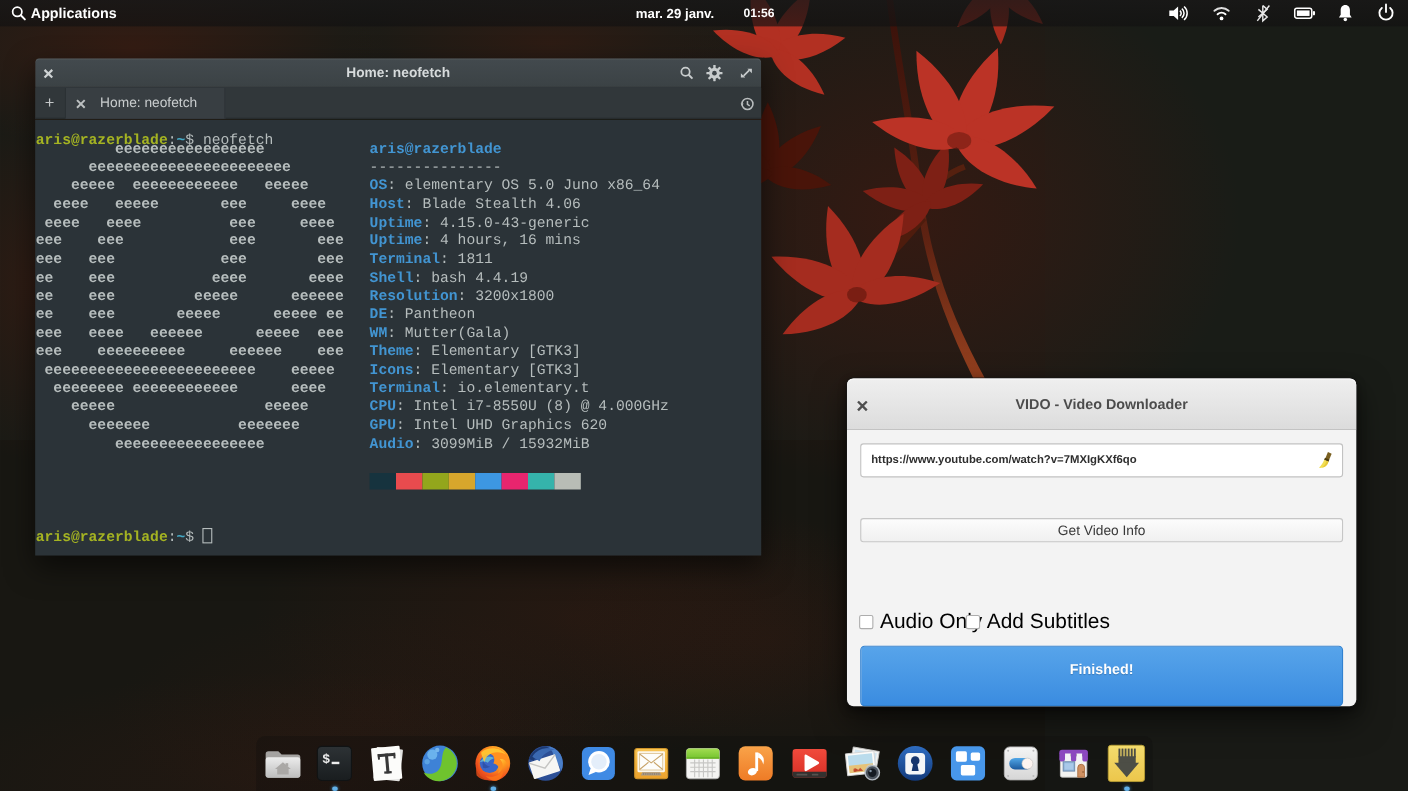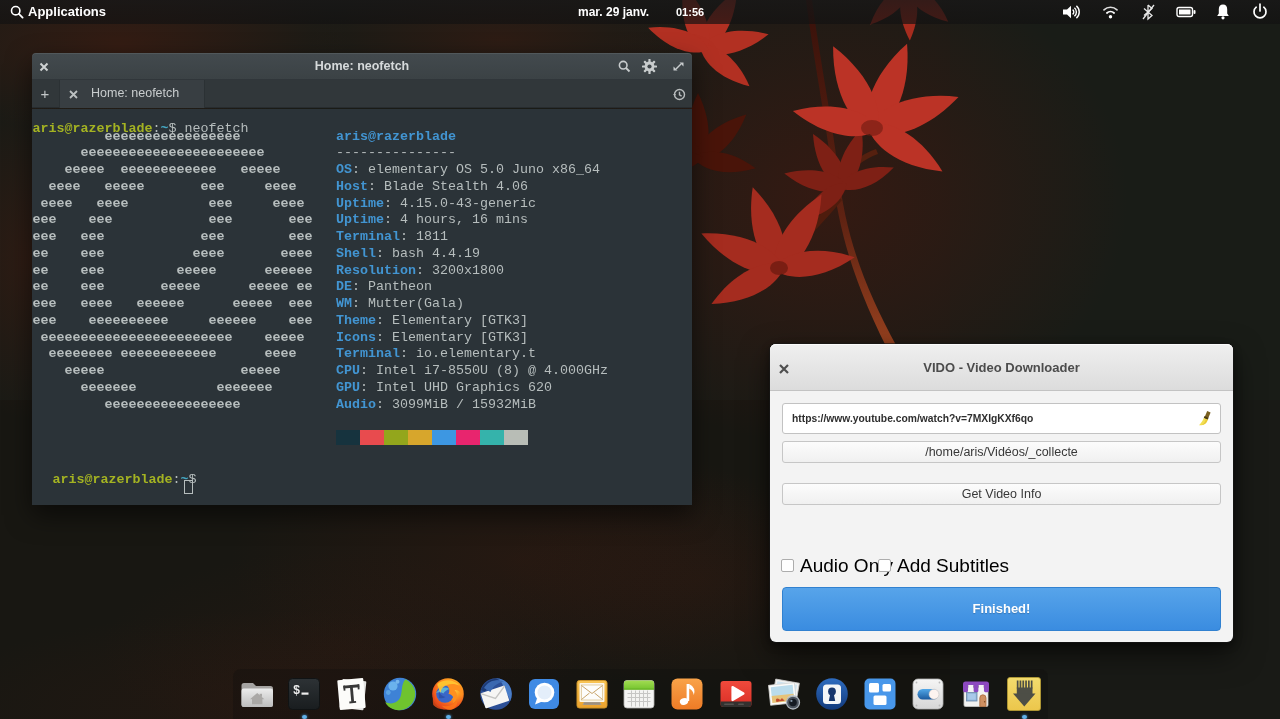--- a/index.html
+++ b/index.html
@@ -34,48 +34,48 @@
   #tabs .tab .tx { position:absolute; left:31px; top:0; height:28px; line-height:27px;
                    color:#c9cdce; font-size:12.5px; }
   #tbody { position:absolute; left:0; top:56px; width:660px; height:396px; background:#2b3338; }
   pre { font-family:"Liberation Mono", monospace; font-size:13.333px; line-height:16.75px; }
   #logo { position:absolute; left:0.5px; top:19.65px; color:#b6bdbd; font-weight:bold; }
   #info { position:absolute; left:304px; top:19.65px; color:#b6bdbd; }
   #info b { color:#4295d2; font-weight:bold; }
   .grn { color:#a4b322; font-weight:bold; }
   .cyn { color:#44a8c4; font-weight:bold; }
   #prompt1 { position:absolute; left:0.5px; top:12px; color:#b6bdbd; }
-  #prompt2 { position:absolute; left:0.5px; top:363px; color:#b6bdbd;padding-left:20px; }
+  #prompt2 { position:absolute; left:0.5px; top:373px; color:#b6bdbd; }
   #cursor { position:absolute; left:152px; top:370.5px; width:9px; height:14px; border:1.5px solid #b6bdbd; }
   #palette { position:absolute; left:304px; top:320.5px; }
   #palette i { display:block; float:left; width:24px; height:15.5px; }
 
   
   #dlg { position:absolute; left:770px; top:344px; width:463px; height:298px; z-index:20;
          border-radius:6px; background:#f3f3f3;
          box-shadow:0 0 0 1px rgba(25,25,25,0.6), 0 3px 8px rgba(0,0,0,0.45), 0 12px 30px rgba(0,0,0,0.55); }
   #dlg .hdr { position:absolute; left:0; top:0; width:463px; height:47px;
               background:linear-gradient(#efefef, #dcdcdc); border-bottom:1px solid #c3c3c3;
               border-radius:6px 6px 0 0; box-shadow:inset 0 1px 0 #fafafa; }
   #dlg .hdr .t { position:absolute; left:0; right:0; top:0; height:47px; line-height:47px;
                  text-align:center; font-weight:bold; font-size:13px; color:#4c4c4c; }
   #dlg .url { position:absolute; left:12px; top:59px; width:439px; height:31px; background:#fff;
               border:1px solid #c2c2c2; border-radius:3px; font-weight:bold; font-size:10.3px;
               color:#2e2e2e; line-height:29px; padding-left:9px; }
   .dbtn { position:absolute; left:12px; width:439px; height:22px;
           background:linear-gradient(#fcfcfc,#f0f0f0); border:1px solid #c6c6c6; border-radius:3px;
           text-align:center; font-size:12.5px; color:#383838; line-height:20px; }
   #dlg .b1 { top:97px; }
-  #dlg .b2 { top:127px;margin-top:12px; }
+  #dlg .b2 { top:127px; }
   #dlg .nfo { position:absolute; left:119px; top:163px; width:230px; font-size:8.5px;
               line-height:11.4px; color:#b2b2b2; text-align:left; }
   .cb { position:absolute; width:12.5px; height:12.5px; background:#fff; border:1px solid #adadad;
         border-radius:2px; top:215px; }
   .cbl { position:absolute; top:211px; font-size:19px; color:#000000; }
-  #dlg .fin { position:absolute; left:12px; top:243px; width:439px; height:44px;
+  #dlg .fin { position:absolute; left:12px; top:243px; width:439px; height:55px;
               background:linear-gradient(#57a4ea, #3a8ce0); border:1px solid #3181d0; border-radius:4px;
               text-align:center; color:#fff; font-weight:bold; font-size:13px; line-height:41px;
               text-shadow:0 1px 1px rgba(0,0,0,0.2); }
 
   
   #dock { position:absolute; left:233px; top:669px; width:815px; height:50px; z-index:30;
           background:rgba(14,14,14,0.3); border-radius:8px 8px 0 0; }
   .ic { position:absolute; top:676px; width:36px; height:36px; z-index:31; }
   .dot { position:absolute; top:715px; width:5px; height:4px; border-radius:50%;
          background:#62b0e8; box-shadow:0 0 3px #4aa0e0; z-index:32; }
@@ -278,21 +278,20 @@
       </svg>
   </div>
   <div class="url">https://www.youtube.com/watch?v=7MXIgKXf6qo
     <svg style="position:absolute;right:7px;top:6px" width="16" height="18" viewBox="0 0 16 18">
         <path d="M10.2 1 L13.6 2.4 L11.2 8.2 L7.8 6.8 Z" fill="#7a6020"></path>
         <path d="M7.5 6.1 L11.5 7.8 L10.7 9.9 L6.7 8.2 Z" fill="#4e3d0e"></path>
         <path d="M6.8 8 L10.8 9.7 C10 13.2 6.5 15.8 2 15.3 C4.2 13 5.8 10.8 6.8 8 Z" fill="#f2df52"></path>
         <path d="M8.8 8.9 C8.4 11.5 7 13.6 4.6 15 C7.6 15 9.9 13 10.6 9.6 Z" fill="#e8c93a"></path>
       </svg>
   </div>
-  <div class="dbtn b1">/home/aris/Vidéos/_collecte</div>
   <div class="dbtn b2">Get Video Info</div>
   <div class="cb" style="left:11px"></div>
   <div class="cbl" style="left:30px">Audio Only</div>
   <div class="cb" style="left:108px"></div>
   <div class="cbl" style="left:127px">Add Subtitles</div>
   <div class="fin">Finished!</div>
 </div>
 
 <div id="dock"></div>
 <svg width="0" height="0" style="position:absolute">

